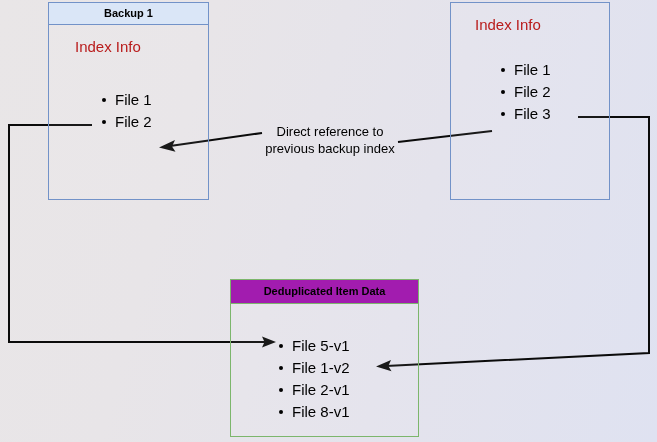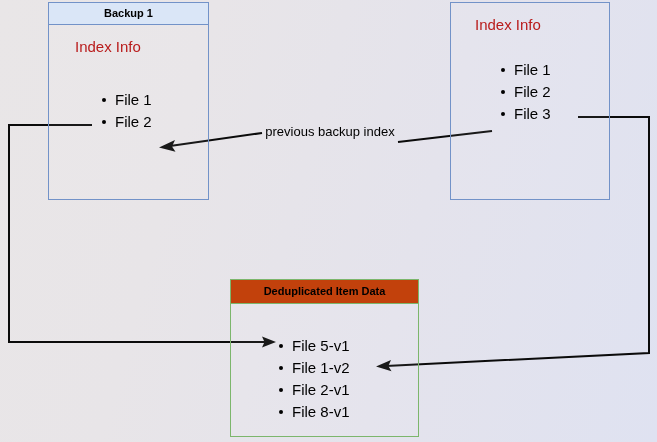--- a/index.html
+++ b/index.html
@@ -58,21 +58,21 @@
   .box.blue .body {
     background: transparent;
     height: calc(100% - 22px);
   }
 
   
   .box.green {
     border: 1.5px solid #7cb66c;
   }
   .box.green .hdr {
-    background: #c2410c;
+    background: #a21caf;
     border-bottom: 1.5px solid #7cb66c;
     height: 24px;
   }
   .box.green .body {
     background: transparent;
     height: calc(100% - 24px);
   }
 
   .index-label {
     position: absolute;
@@ -184,16 +184,17 @@
       <ul class="bullets" style="left:46px; top:30px;">
         <li>File 5-v1</li>
         <li>File 1-v2</li>
         <li>File 2-v1</li>
         <li>File 8-v1</li>
       </ul>
     </div>
   </div>
 
   <div class="caption" style="left:265px; top:123px; width:130px;">
+    <div>Direct reference to</div>
     <div>previous backup index</div>
   </div>
 
 </div>
 
 </body></html>

